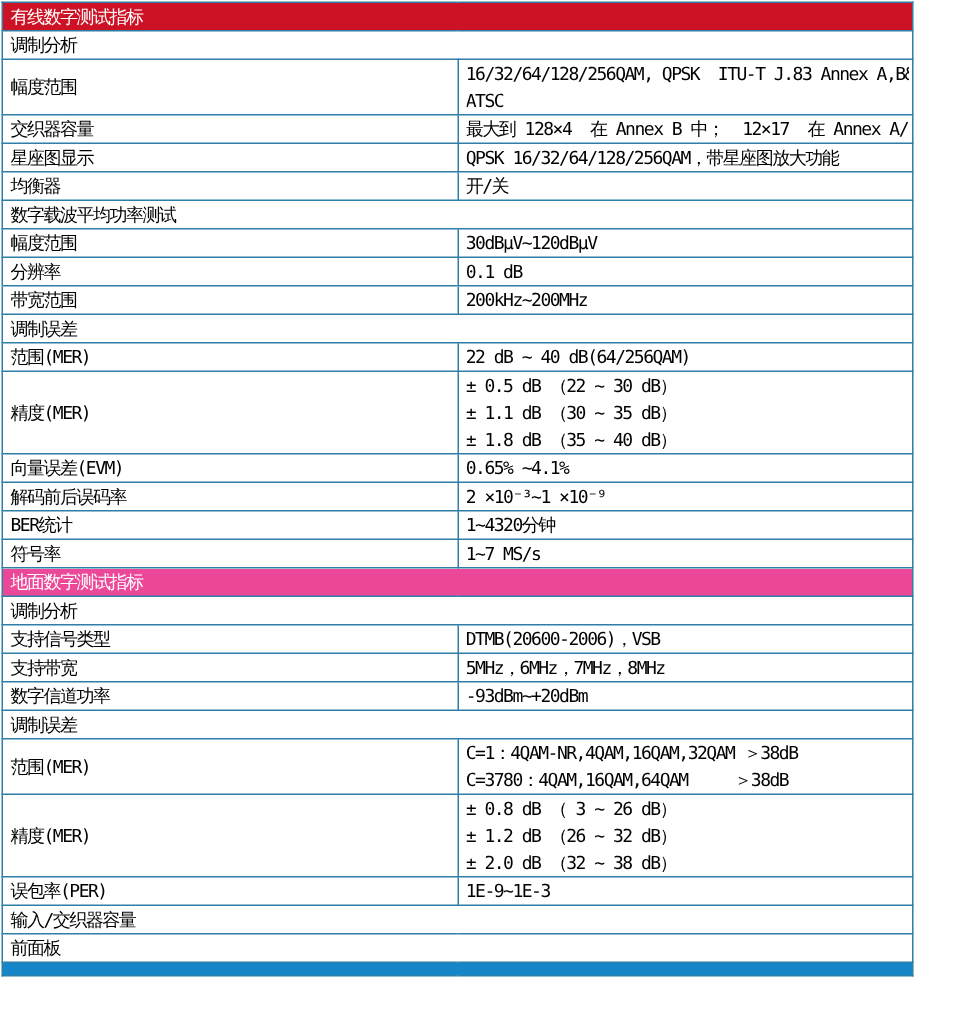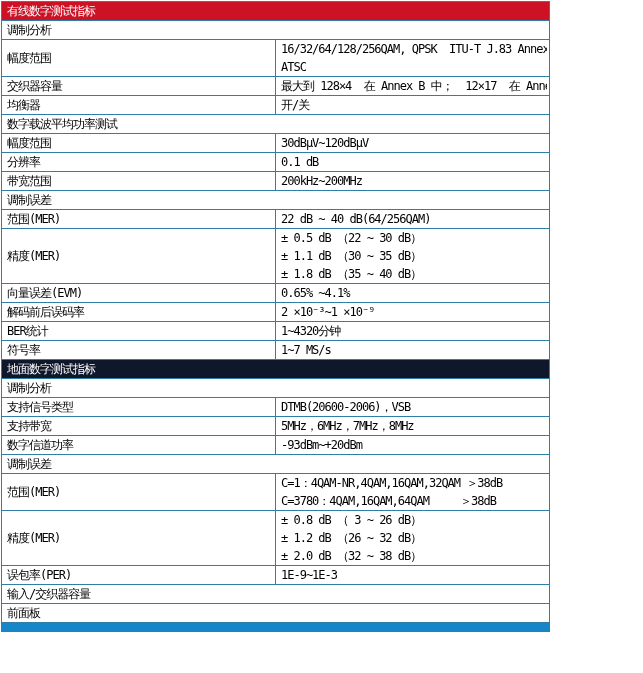--- a/index.html
+++ b/index.html
@@ -3,21 +3,21 @@
 <meta charset="utf-8">
 <style>
   html,body{margin:0;padding:0;background:#fff;}
   .wrap{
     position:relative;width:643px;height:673px;overflow:hidden;
     font-family:"DejaVu Sans Mono","Liberation Mono",monospace;
     font-size:12px;color:#000;letter-spacing:-1px;background:#fff;
   }
   table.spec{
     border-collapse:collapse;table-layout:fixed;
-    width:549px;margin:1px 0 16px 1px;
+    width:608px;margin:1px 0 16px 1px;
     border:1px solid var(--border-dark,#1c5480);
   }
   td{
     border:1px solid var(--border,#2e7ea8);
     padding:0 2px 0 5px;vertical-align:middle;
     line-height:18px;height:18px;overflow:hidden;white-space:pre;
   }
   td.label{width:199px;}
   td.value{}
   td.section{color:#fff;}
@@ -39,20 +39,24 @@
         <tr>
           <td colspan="2" class="full">调制分析</td>
         </tr>
         <tr>
           <td class="label">幅度范围</td>
           <td class="value"><div class="line">16/32/64/128/256QAM, QPSK  ITU-T J.83 Annex A,B&amp;C DOCSIS, EuroDOCSIS、</div><div class="line">ATSC</div></td>
         </tr>
         <tr>
           <td class="label">交织器容量</td>
           <td class="value"><div class="line">最大到 128×4  在 Annex B 中；  12×17  在 Annex A/C 中</div></td>
+        </tr>
+        <tr>
+          <td class="label">星座图显示</td>
+          <td class="value"><div class="line">QPSK 16/32/64/128/256QAM，带星座图放大功能</div></td>
         </tr>
         <tr>
           <td class="label">均衡器</td>
           <td class="value"><div class="line">开/关</div></td>
         </tr>
         <tr>
           <td colspan="2" class="full">数字载波平均功率测试</td>
         </tr>
         <tr>
           <td class="label">幅度范围</td>
@@ -87,21 +91,21 @@
         </tr>
         <tr>
           <td class="label">BER统计</td>
           <td class="value"><div class="line">1~4320分钟</div></td>
         </tr>
         <tr>
           <td class="label">符号率</td>
           <td class="value"><div class="line">1~7 MS/s</div></td>
         </tr>
         <tr>
-          <td colspan="2" class="section" style="background: #0f172a;">地面数字测试指标</td>
+          <td colspan="2" class="section" style="background: #ec4899;">地面数字测试指标</td>
         </tr>
         <tr>
           <td colspan="2" class="full">调制分析</td>
         </tr>
         <tr>
           <td class="label">支持信号类型</td>
           <td class="value"><div class="line">DTMB(20600-2006)，VSB</div></td>
         </tr>
         <tr>
           <td class="label">支持带宽</td>

